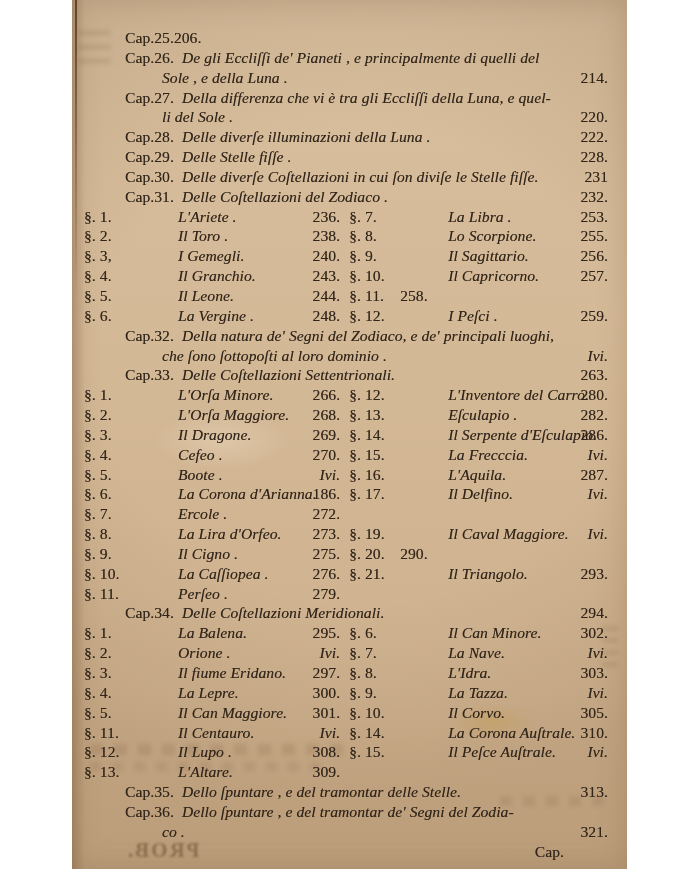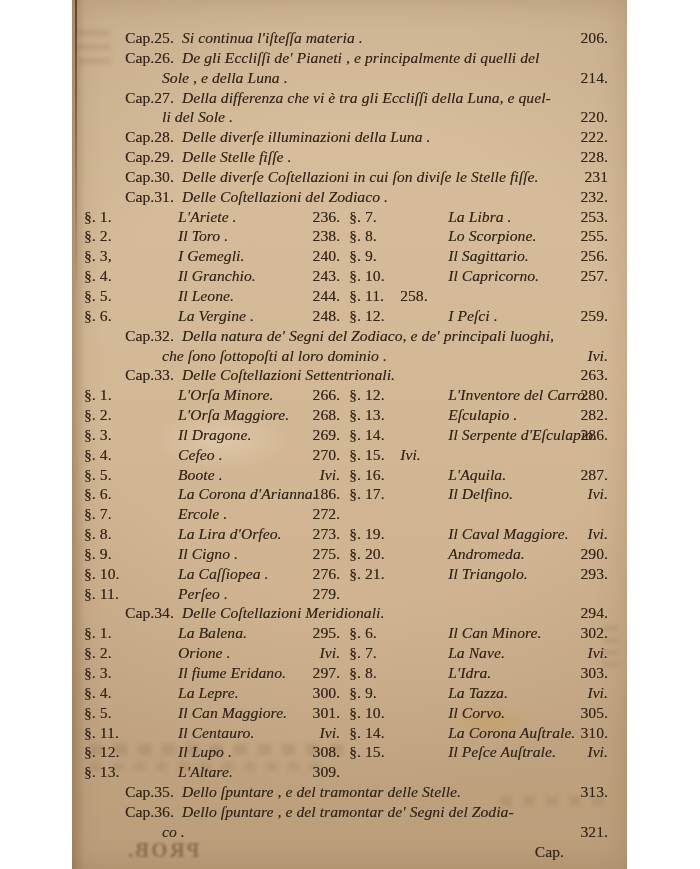--- a/index.html
+++ b/index.html
@@ -53,47 +53,47 @@
 
 <div class="scan">
   <div class="page">
     <div class="edge-line"></div>
     <div class="smudge sm4"></div>
     <div class="smudge sm5"></div>
     <div class="smudge sm1"></div>
     <div class="smudge sm2"></div>
     <div class="smudge sm3"></div>
     <div class="content" id="toc-rows">
-        <div class="row chapter"><span class="lab">Cap.25.</span><span class="tt">Si continua l'iſteſſa materia .</span><span class="pg">206.</span></div>
+        <div class="row chapter"><span class="lab">Cap.25.</span><span class="pg">206.</span></div>
         <div class="row chapter"><span class="lab">Cap.26.</span><span class="tt">De gli Eccliſſi de' Pianeti , e principalmente di quelli del</span></div>
         <div class="row cont"><span class="tt">Sole , e della Luna .</span><span class="pg">214.</span></div>
         <div class="row chapter"><span class="lab">Cap.27.</span><span class="tt">Della differenza che vi è tra gli Eccliſſi della Luna, e quel-</span></div>
         <div class="row cont"><span class="tt">li del Sole .</span><span class="pg">220.</span></div>
         <div class="row chapter"><span class="lab">Cap.28.</span><span class="tt">Delle diverſe illuminazioni della Luna .</span><span class="pg">222.</span></div>
         <div class="row chapter"><span class="lab">Cap.29.</span><span class="tt">Delle Stelle fiſſe .</span><span class="pg">228.</span></div>
         <div class="row chapter"><span class="lab">Cap.30.</span><span class="tt">Delle diverſe Coſtellazioni in cui ſon diviſe le Stelle fiſſe.</span><span class="pg">231</span></div>
         <div class="row chapter"><span class="lab">Cap.31.</span><span class="tt">Delle Coſtellazioni del Zodiaco .</span><span class="pg">232.</span></div>
         <div class="row pair"><span class="half half-l"><span class="slab">§. 1.</span><span class="nm">L'Ariete .</span><span class="pg">236.</span></span><span class="half half-r"><span class="slab">§. 7.</span><span class="nm">La Libra .</span><span class="pg">253.</span></span></div>
         <div class="row pair"><span class="half half-l"><span class="slab">§. 2.</span><span class="nm">Il Toro .</span><span class="pg">238.</span></span><span class="half half-r"><span class="slab">§. 8.</span><span class="nm">Lo Scorpione.</span><span class="pg">255.</span></span></div>
         <div class="row pair"><span class="half half-l"><span class="slab">§. 3,</span><span class="nm">I Gemegli.</span><span class="pg">240.</span></span><span class="half half-r"><span class="slab">§. 9.</span><span class="nm">Il Sagittario.</span><span class="pg">256.</span></span></div>
         <div class="row pair"><span class="half half-l"><span class="slab">§. 4.</span><span class="nm">Il Granchio.</span><span class="pg">243.</span></span><span class="half half-r"><span class="slab">§. 10.</span><span class="nm">Il Capricorno.</span><span class="pg">257.</span></span></div>
         <div class="row pair"><span class="half half-l"><span class="slab">§. 5.</span><span class="nm">Il Leone.</span><span class="pg">244.</span></span><span class="half half-r"><span class="slab">§. 11.</span><span class="pg">258.</span></span></div>
         <div class="row pair"><span class="half half-l"><span class="slab">§. 6.</span><span class="nm">La Vergine .</span><span class="pg">248.</span></span><span class="half half-r"><span class="slab">§. 12.</span><span class="nm">I Peſci .</span><span class="pg">259.</span></span></div>
         <div class="row chapter"><span class="lab">Cap.32.</span><span class="tt">Della natura de' Segni del Zodiaco, e de' principali luoghi,</span></div>
         <div class="row cont"><span class="tt">che ſono ſottopoſti al loro dominio .</span><span class="pg it">Ivi.</span></div>
         <div class="row chapter"><span class="lab">Cap.33.</span><span class="tt">Delle Coſtellazioni Settentrionali.</span><span class="pg">263.</span></div>
         <div class="row pair"><span class="half half-l"><span class="slab">§. 1.</span><span class="nm">L'Orſa Minore.</span><span class="pg">266.</span></span><span class="half half-r"><span class="slab">§. 12.</span><span class="nm">L'Inventore del Carro.</span><span class="pg">280.</span></span></div>
         <div class="row pair"><span class="half half-l"><span class="slab">§. 2.</span><span class="nm">L'Orſa Maggiore.</span><span class="pg">268.</span></span><span class="half half-r"><span class="slab">§. 13.</span><span class="nm">Eſculapio .</span><span class="pg">282.</span></span></div>
         <div class="row pair"><span class="half half-l"><span class="slab">§. 3.</span><span class="nm">Il Dragone.</span><span class="pg">269.</span></span><span class="half half-r"><span class="slab">§. 14.</span><span class="nm">Il Serpente d'Eſculapio.</span><span class="pg">286.</span></span></div>
-        <div class="row pair"><span class="half half-l"><span class="slab">§. 4.</span><span class="nm">Cefeo .</span><span class="pg">270.</span></span><span class="half half-r"><span class="slab">§. 15.</span><span class="pg it">Ivi.</span></span></div>
+        <div class="row pair"><span class="half half-l"><span class="slab">§. 4.</span><span class="nm">Cefeo .</span><span class="pg">270.</span></span><span class="half half-r"><span class="slab">§. 15.</span><span class="nm">La Frecccia.</span><span class="pg it">Ivi.</span></span></div>
         <div class="row pair"><span class="half half-l"><span class="slab">§. 5.</span><span class="nm">Boote .</span><span class="pg it">Ivi.</span></span><span class="half half-r"><span class="slab">§. 16.</span><span class="nm">L'Aquila.</span><span class="pg">287.</span></span></div>
         <div class="row pair"><span class="half half-l"><span class="slab">§. 6.</span><span class="nm">La Corona d'Arianna.</span><span class="pg">186.</span></span><span class="half half-r"><span class="slab">§. 17.</span><span class="nm">Il Delfino.</span><span class="pg it">Ivi.</span></span></div>
         <div class="row pair"><span class="half half-l"><span class="slab">§. 7.</span><span class="nm">Ercole .</span><span class="pg">272.</span></span></div>
         <div class="row pair"><span class="half half-l"><span class="slab">§. 8.</span><span class="nm">La Lira d'Orfeo.</span><span class="pg">273.</span></span><span class="half half-r"><span class="slab">§. 19.</span><span class="nm">Il Caval Maggiore.</span><span class="pg it">Ivi.</span></span></div>
-        <div class="row pair"><span class="half half-l"><span class="slab">§. 9.</span><span class="nm">Il Cigno .</span><span class="pg">275.</span></span><span class="half half-r"><span class="slab">§. 20.</span><span class="nm">Andromeda.</span><span class="pg">290.</span></span></div>
+        <div class="row pair"><span class="half half-l"><span class="slab">§. 9.</span><span class="nm">Il Cigno .</span><span class="pg">275.</span></span><span class="half half-r"><span class="slab">§. 20.</span><span class="pg">290.</span></span></div>
         <div class="row pair"><span class="half half-l"><span class="slab">§. 10.</span><span class="nm">La Caſſiopea .</span><span class="pg">276.</span></span><span class="half half-r"><span class="slab">§. 21.</span><span class="nm">Il Triangolo.</span><span class="pg">293.</span></span></div>
         <div class="row single"><span class="half half-l"><span class="slab">§. 11.</span><span class="nm">Perſeo .</span><span class="pg">279.</span></span></div>
         <div class="row chapter"><span class="lab">Cap.34.</span><span class="tt">Delle Coſtellazioni Meridionali.</span><span class="pg">294.</span></div>
         <div class="row pair"><span class="half half-l"><span class="slab">§. 1.</span><span class="nm">La Balena.</span><span class="pg">295.</span></span><span class="half half-r"><span class="slab">§. 6.</span><span class="nm">Il Can Minore.</span><span class="pg">302.</span></span></div>
         <div class="row pair"><span class="half half-l"><span class="slab">§. 2.</span><span class="nm">Orione .</span><span class="pg it">Ivi.</span></span><span class="half half-r"><span class="slab">§. 7.</span><span class="nm">La Nave.</span><span class="pg it">Ivi.</span></span></div>
         <div class="row pair"><span class="half half-l"><span class="slab">§. 3.</span><span class="nm">Il fiume Eridano.</span><span class="pg">297.</span></span><span class="half half-r"><span class="slab">§. 8.</span><span class="nm">L'Idra.</span><span class="pg">303.</span></span></div>
         <div class="row pair"><span class="half half-l"><span class="slab">§. 4.</span><span class="nm">La Lepre.</span><span class="pg">300.</span></span><span class="half half-r"><span class="slab">§. 9.</span><span class="nm">La Tazza.</span><span class="pg it">Ivi.</span></span></div>
         <div class="row pair"><span class="half half-l"><span class="slab">§. 5.</span><span class="nm">Il Can Maggiore.</span><span class="pg">301.</span></span><span class="half half-r"><span class="slab">§. 10.</span><span class="nm">Il Corvo.</span><span class="pg">305.</span></span></div>
         <div class="row pair"><span class="half half-l"><span class="slab">§. 11.</span><span class="nm">Il Centauro.</span><span class="pg it">Ivi.</span></span><span class="half half-r"><span class="slab">§. 14.</span><span class="nm">La Corona Auſtrale.</span><span class="pg">310.</span></span></div>
         <div class="row pair"><span class="half half-l"><span class="slab">§. 12.</span><span class="nm">Il Lupo .</span><span class="pg">308.</span></span><span class="half half-r"><span class="slab">§. 15.</span><span class="nm">Il Peſce Auſtrale.</span><span class="pg it">Ivi.</span></span></div>

